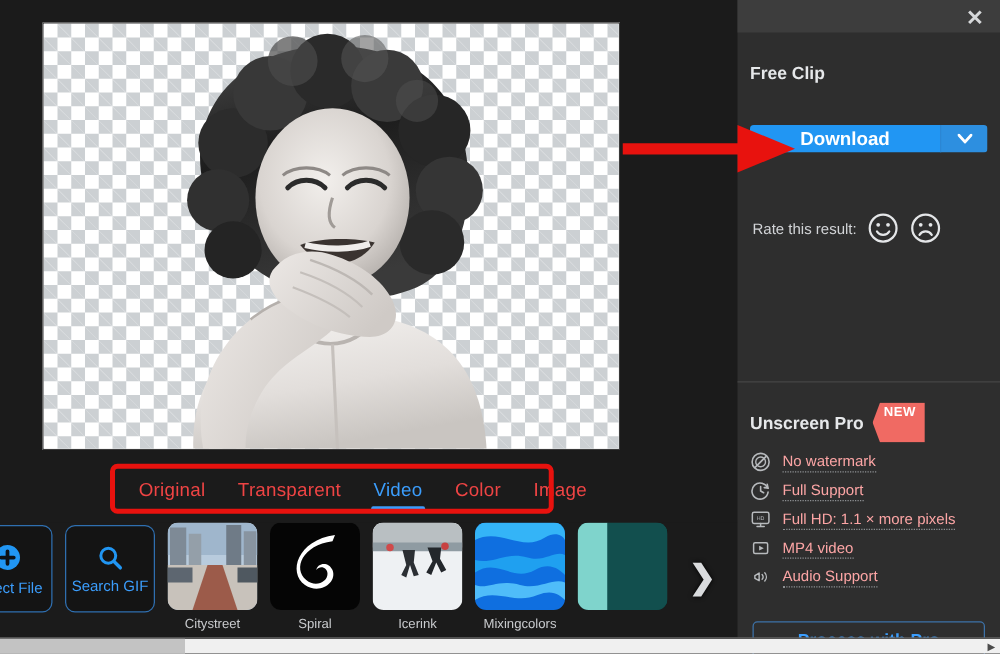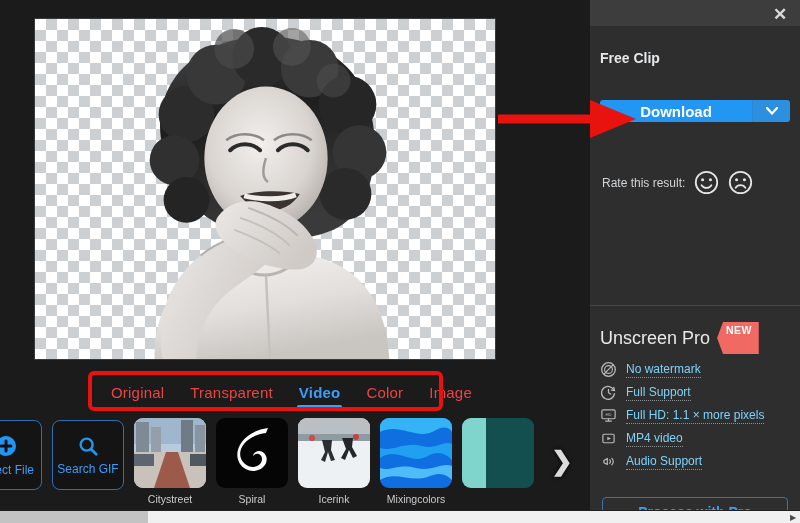--- a/index.html
+++ b/index.html
@@ -40,21 +40,21 @@
   .tabbar {
     position:absolute; left:95px; top:375px;
     display:flex; align-items:center; gap:22px;
     padding:6px 14px;
   }
   .tab {
     font-size:15px; color:#ef4444; letter-spacing:.2px;
     padding:3px 2px 7px 2px; cursor:pointer; position:relative;
     background:none; border:none; font-family:"Liberation Sans", sans-serif;
   }
-  .tab.active { color:#3b9dfc; font-weight:bold; }
+  .tab.active { color:#3b9dfc; font-weight:normal; }
   .tab.active::after {
     content:""; position:absolute; left:0; right:0; bottom:0;
     height:3px; background:#3b9dfc; border-radius:2px;
   }
 
   
   .strip {
     position:absolute; left:0; top:418px; width:590px; height:92px;
     background:#1b1b1b;
     display:flex; align-items:flex-start; gap:10px;
@@ -142,35 +142,35 @@
 
   .divider {
     position:absolute; left:0; top:305px; width:210px; height:1px;
     background:#454545;
   }
 
   .pro-head {
     position:absolute; left:10px; top:322px;
     display:flex; align-items:center; gap:7px;
   }
-  .pro-title { font-size:18px; font-weight:normal; color:#e6e8ea; }
+  .pro-title { font-size:14px; font-weight:bold; color:#e6e8ea; }
   .badge-new {
     position:relative; background:#f06a63; color:#fff;
     font-size:10.5px; font-weight:bold; padding:2px 7px 18px 9px;
     clip-path:polygon(6px 0, 100% 0, 100% 100%, 6px 100%, 0 50%);
     letter-spacing:.4px;
   }
 
   .feature-list { position:absolute; left:10px; top:358px; width:196px; }
   .feature {
     display:flex; align-items:center; gap:9px; height:23px;
   }
   .feature .ico { width:17px; height:17px; flex:0 0 auto; color:#b7babd; }
   .feature .txt {
-    font-size:12px; color:#7dd3fc;
+    font-size:12px; color:#fca5a5;
     border-bottom:1px dotted #8d9093; padding-bottom:1px;
   }
 
   .pro-cta {
     position:absolute; left:12px; top:497px; width:186px; height:30px;
     border:1px solid #3d72a8; border-radius:4px;
     background:transparent; color:#3b9dfc;
     font-size:14px; font-weight:bold;
     display:flex; align-items:center; justify-content:center;
     cursor:pointer; font-family:"Liberation Sans", sans-serif;

